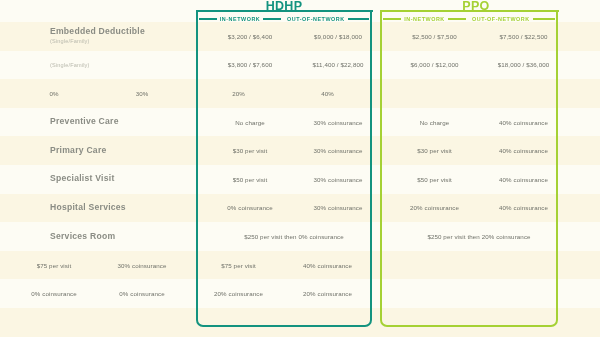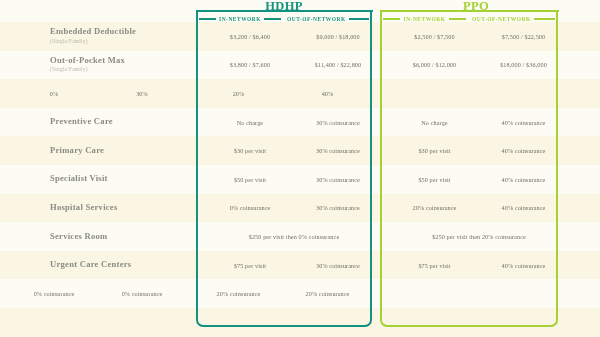--- a/index.html
+++ b/index.html
@@ -12,21 +12,20 @@
     background: #fdfcf4;
     font-family: "Liberation Sans", sans-serif;
     overflow: hidden;
   }
 
   .sheet {
     position: relative;
     width: 600px;
     height: 337px;
     background: #fdfcf4;
-    font-family: Liberation Serif, serif;
   }
 
   
   .stripes {
     position: absolute;
     left: 0;
     top: 22px;
     width: 600px;
     height: 315px;
   }
@@ -250,21 +249,20 @@
           <div class="val">$3,200 / $6,400</div>
           <div class="val">$9,000 / $18,000</div>
         </div>
         <div class="plan-cells ppo">
           <div class="val">$2,500 / $7,500</div>
           <div class="val">$7,500 / $22,500</div>
         </div>
       </div>
       <div class="row">
         <div class="label-cell">
-          <div class="label-main">Out-of-Pocket Max</div>
           <div class="label-sub">(Single/Family)</div>
         </div>
         <div class="plan-cells">
           <div class="val">$3,800 / $7,600</div>
           <div class="val">$11,400 / $22,800</div>
         </div>
         <div class="plan-cells ppo">
           <div class="val">$6,000 / $12,000</div>
           <div class="val">$18,000 / $36,000</div>
         </div>
@@ -336,23 +334,20 @@
           <div class="label-main">Services Room</div>
         </div>
         <div class="plan-cells">
           <div class="val span2">$250 per visit then 0% coinsurance</div>
         </div>
         <div class="plan-cells ppo">
           <div class="val span2">$250 per visit then 20% coinsurance</div>
         </div>
       </div>
       <div class="row">
-        <div class="label-cell">
-          <div class="label-main">Urgent Care Centers</div>
-        </div>
         <div class="plan-cells">
           <div class="val">$75 per visit</div>
           <div class="val">30% coinsurance</div>
         </div>
         <div class="plan-cells ppo">
           <div class="val">$75 per visit</div>
           <div class="val">40% coinsurance</div>
         </div>
       </div>
       <div class="row">

